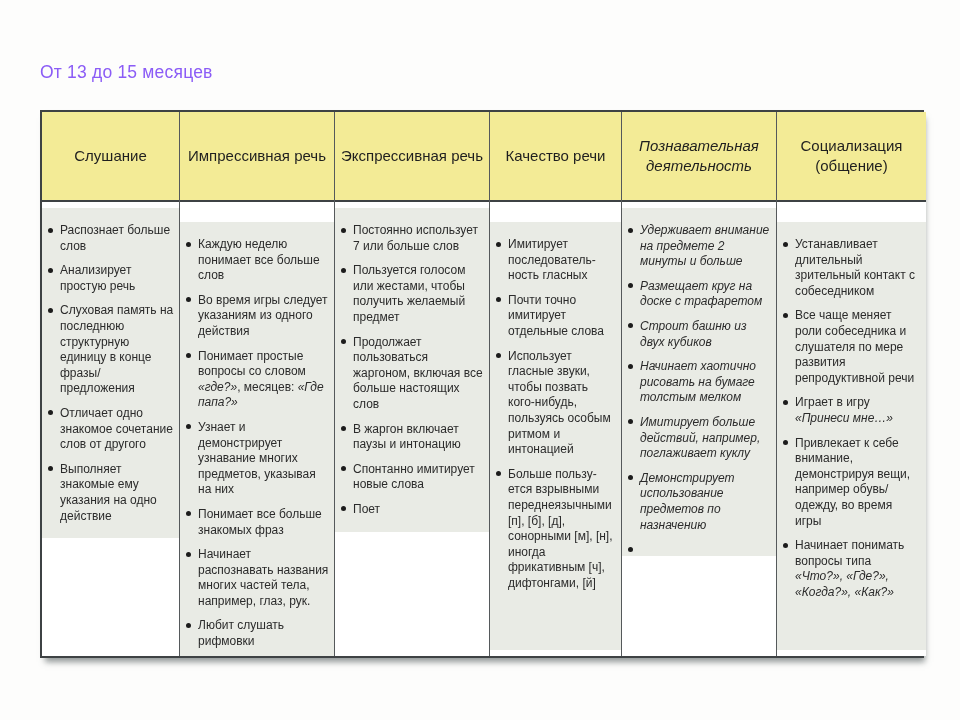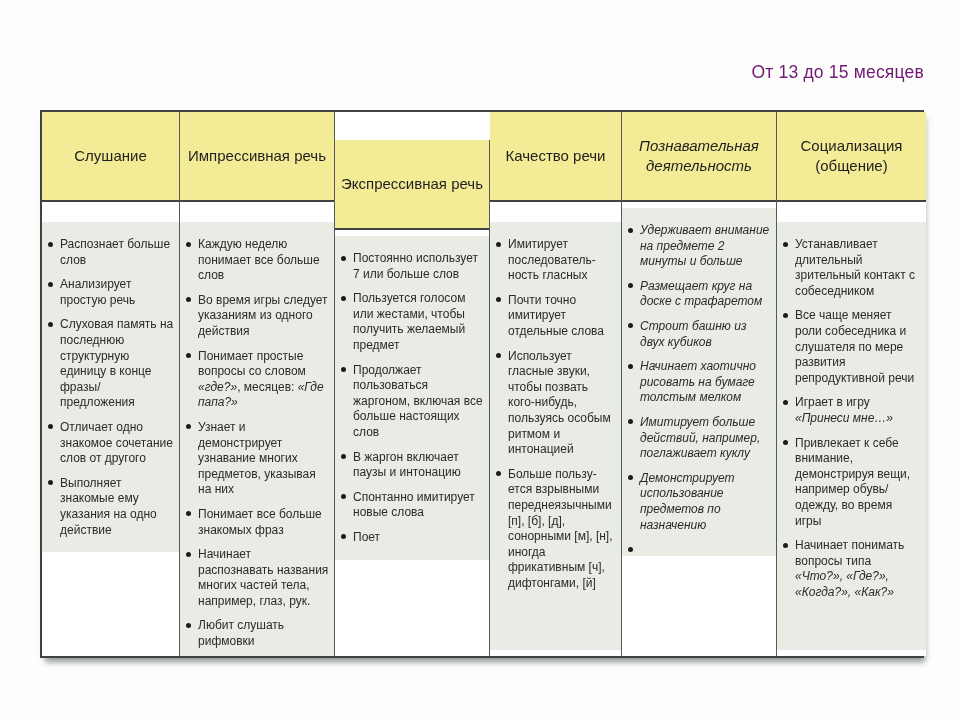--- a/index.html
+++ b/index.html
@@ -14,43 +14,43 @@
   body{
     background:#fdfdfc;
     font-family:"Liberation Sans","DejaVu Sans",sans-serif;
     color:var(--text);
     overflow:hidden;
   }
   .page{position:relative;width:960px;height:720px;}
   .title{
     position:absolute;
     top:62px;left:40px;width:884px;
-    text-align:right;
+    text-align:left;
     font-size:17.5px;
-    color:#701a75;
+    color:#8b5cf6;
     letter-spacing:.2px;
   }
   .table{
     position:absolute;
     top:110px;left:40px;
     width:884px;height:548px;
     display:flex;
     border:2px solid var(--border-dark);
     background:#fff;
     box-shadow:3px 6px 6px -2px rgba(110,118,118,.75);
   }
   .col{
     display:flex;flex-direction:column;
     border-right:1px solid var(--border-mid);
     flex-shrink:0;
   }
   .col:last-child{border-right:none;}
-  .col:nth-child(1){width:138px;gap:14px;}
+  .col:nth-child(1){width:138px;}
   .col:nth-child(2){width:155px;}
-  .col:nth-child(3){width:155px;margin-top:28px;}
+  .col:nth-child(3){width:155px;}
   .col:nth-child(4){width:132px;}
   .col:nth-child(5){width:155px;font-style:italic;}
   .col:nth-child(6){width:149px;}
   .hcell{
     height:90px;flex-shrink:0;
     background:var(--header-bg);
     border-bottom:2px solid var(--border-dark);
     display:flex;align-items:center;justify-content:center;
     text-align:center;
     font-size:15px;line-height:1.35;

